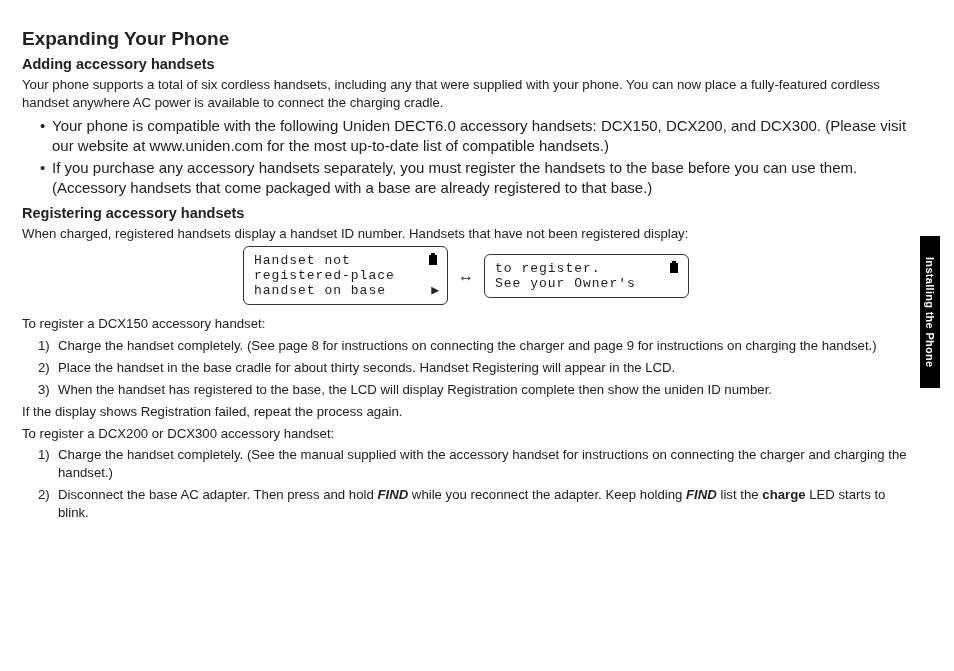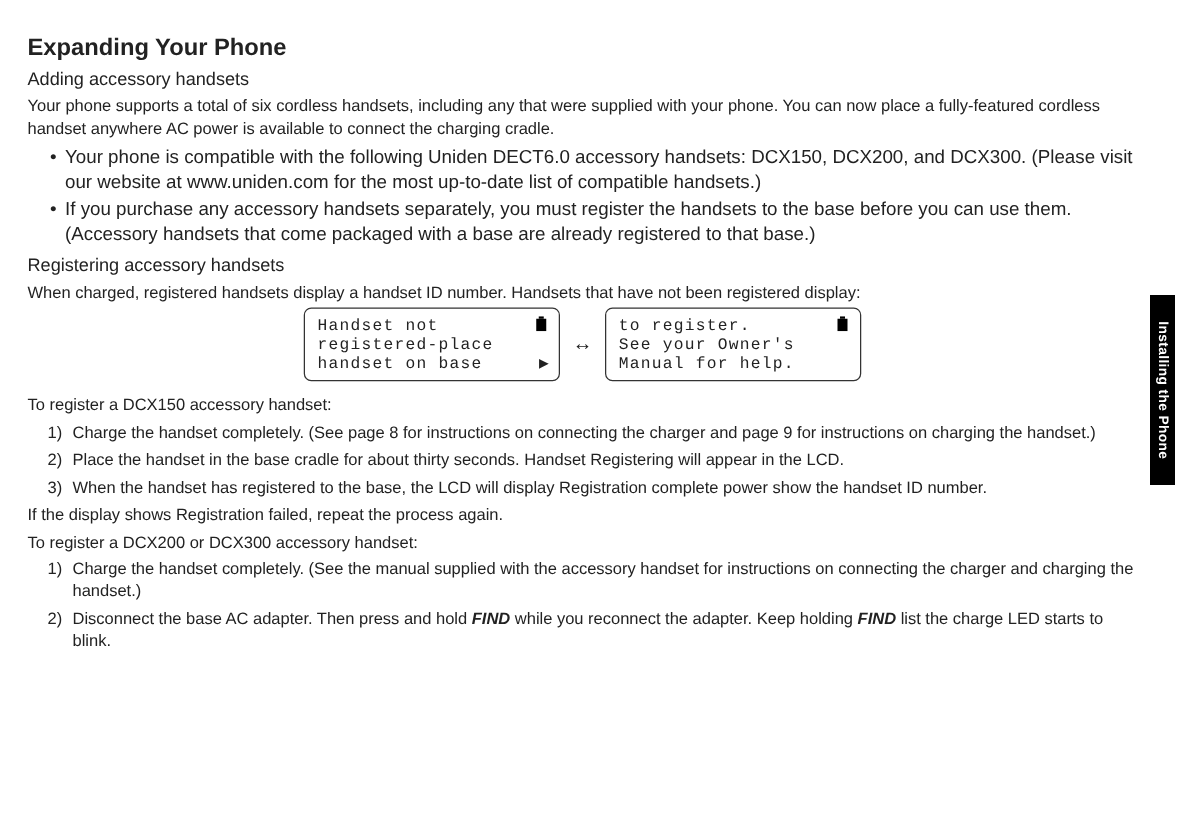--- a/index.html
+++ b/index.html
@@ -17,21 +17,21 @@
     padding: 28px 44px 10px 22px;
     position: relative;
   }
   h1.title {
     font-size: 19px;
     font-weight: 700;
     margin: 0 0 6px 0;
   }
   h2.sub {
     font-size: 14.5px;
-    font-weight: 400;
+    font-weight: 700;
     margin: 6px 0 4px 0;
   }
   p.body, .body {
     font-size: 13.2px;
     line-height: 1.35;
     margin: 2px 0 4px 0;
   }
   ul.bullets {
     margin: 4px 0 4px 0;
     padding: 0 0 0 30px;
@@ -63,21 +63,21 @@
     margin: 4px 0;
     counter-increment: step;
   }
   ol.steps > li::before {
     content: counter(step) ")";
     position: absolute;
     left: -20px;
     top: 0;
   }
   .italic { }
-  .bold { font-weight: 400; }
+  .bold { font-weight: 700; }
   .bolditalic { font-weight: 700; font-style: italic; }
 
   
   .lcd-row {
     display: flex;
     align-items: center;
     justify-content: center;
     gap: 10px;
     margin: 3px 0 10px 0;
   }
@@ -170,32 +170,31 @@
     <div class="between-arrow">↔</div>
     <div class="lcd">
       <span class="batt">
         <svg class="battery" viewBox="0 0 12 12">
             <rect x="4" y="0" width="4" height="2" fill="#000"></rect>
             <rect x="2" y="2" width="8" height="10" fill="#000"></rect>
           </svg>
       </span>
       <div class="line">to register.</div>
       <div class="line">See your Owner's</div>
-      <div class="line">Manual for help.</div>
     </div>
   </div>
 
   <p class="body">To register a DCX150 accessory handset:</p>
   <ol class="steps">
     <li>Charge the handset completely. (See page 8 for instructions on connecting the charger and page 9 for instructions on charging the handset.)</li>
     <li>
       <span>Place the handset in the base cradle for about thirty seconds. </span><span class="italic">Handset Registering</span><span> will appear in the LCD.</span>
     </li>
     <li>
-      <span>When the handset has registered to the base, the LCD will display </span><span class="italic">Registration complete</span><span> power show the handset ID number.</span>
+      <span>When the handset has registered to the base, the LCD will display </span><span class="italic">Registration complete</span><span> then show the uniden ID number.</span>
     </li>
   </ol>
   <p class="body">
     <span>If the display shows </span><span class="italic">Registration failed</span><span>, repeat the process again.</span>
   </p>
 
   <p class="body">To register a DCX200 or DCX300 accessory handset:</p>
   <ol class="steps">
     <li>Charge the handset completely. (See the manual supplied with the accessory handset for instructions on connecting the charger and charging the handset.)</li>
     <li>

